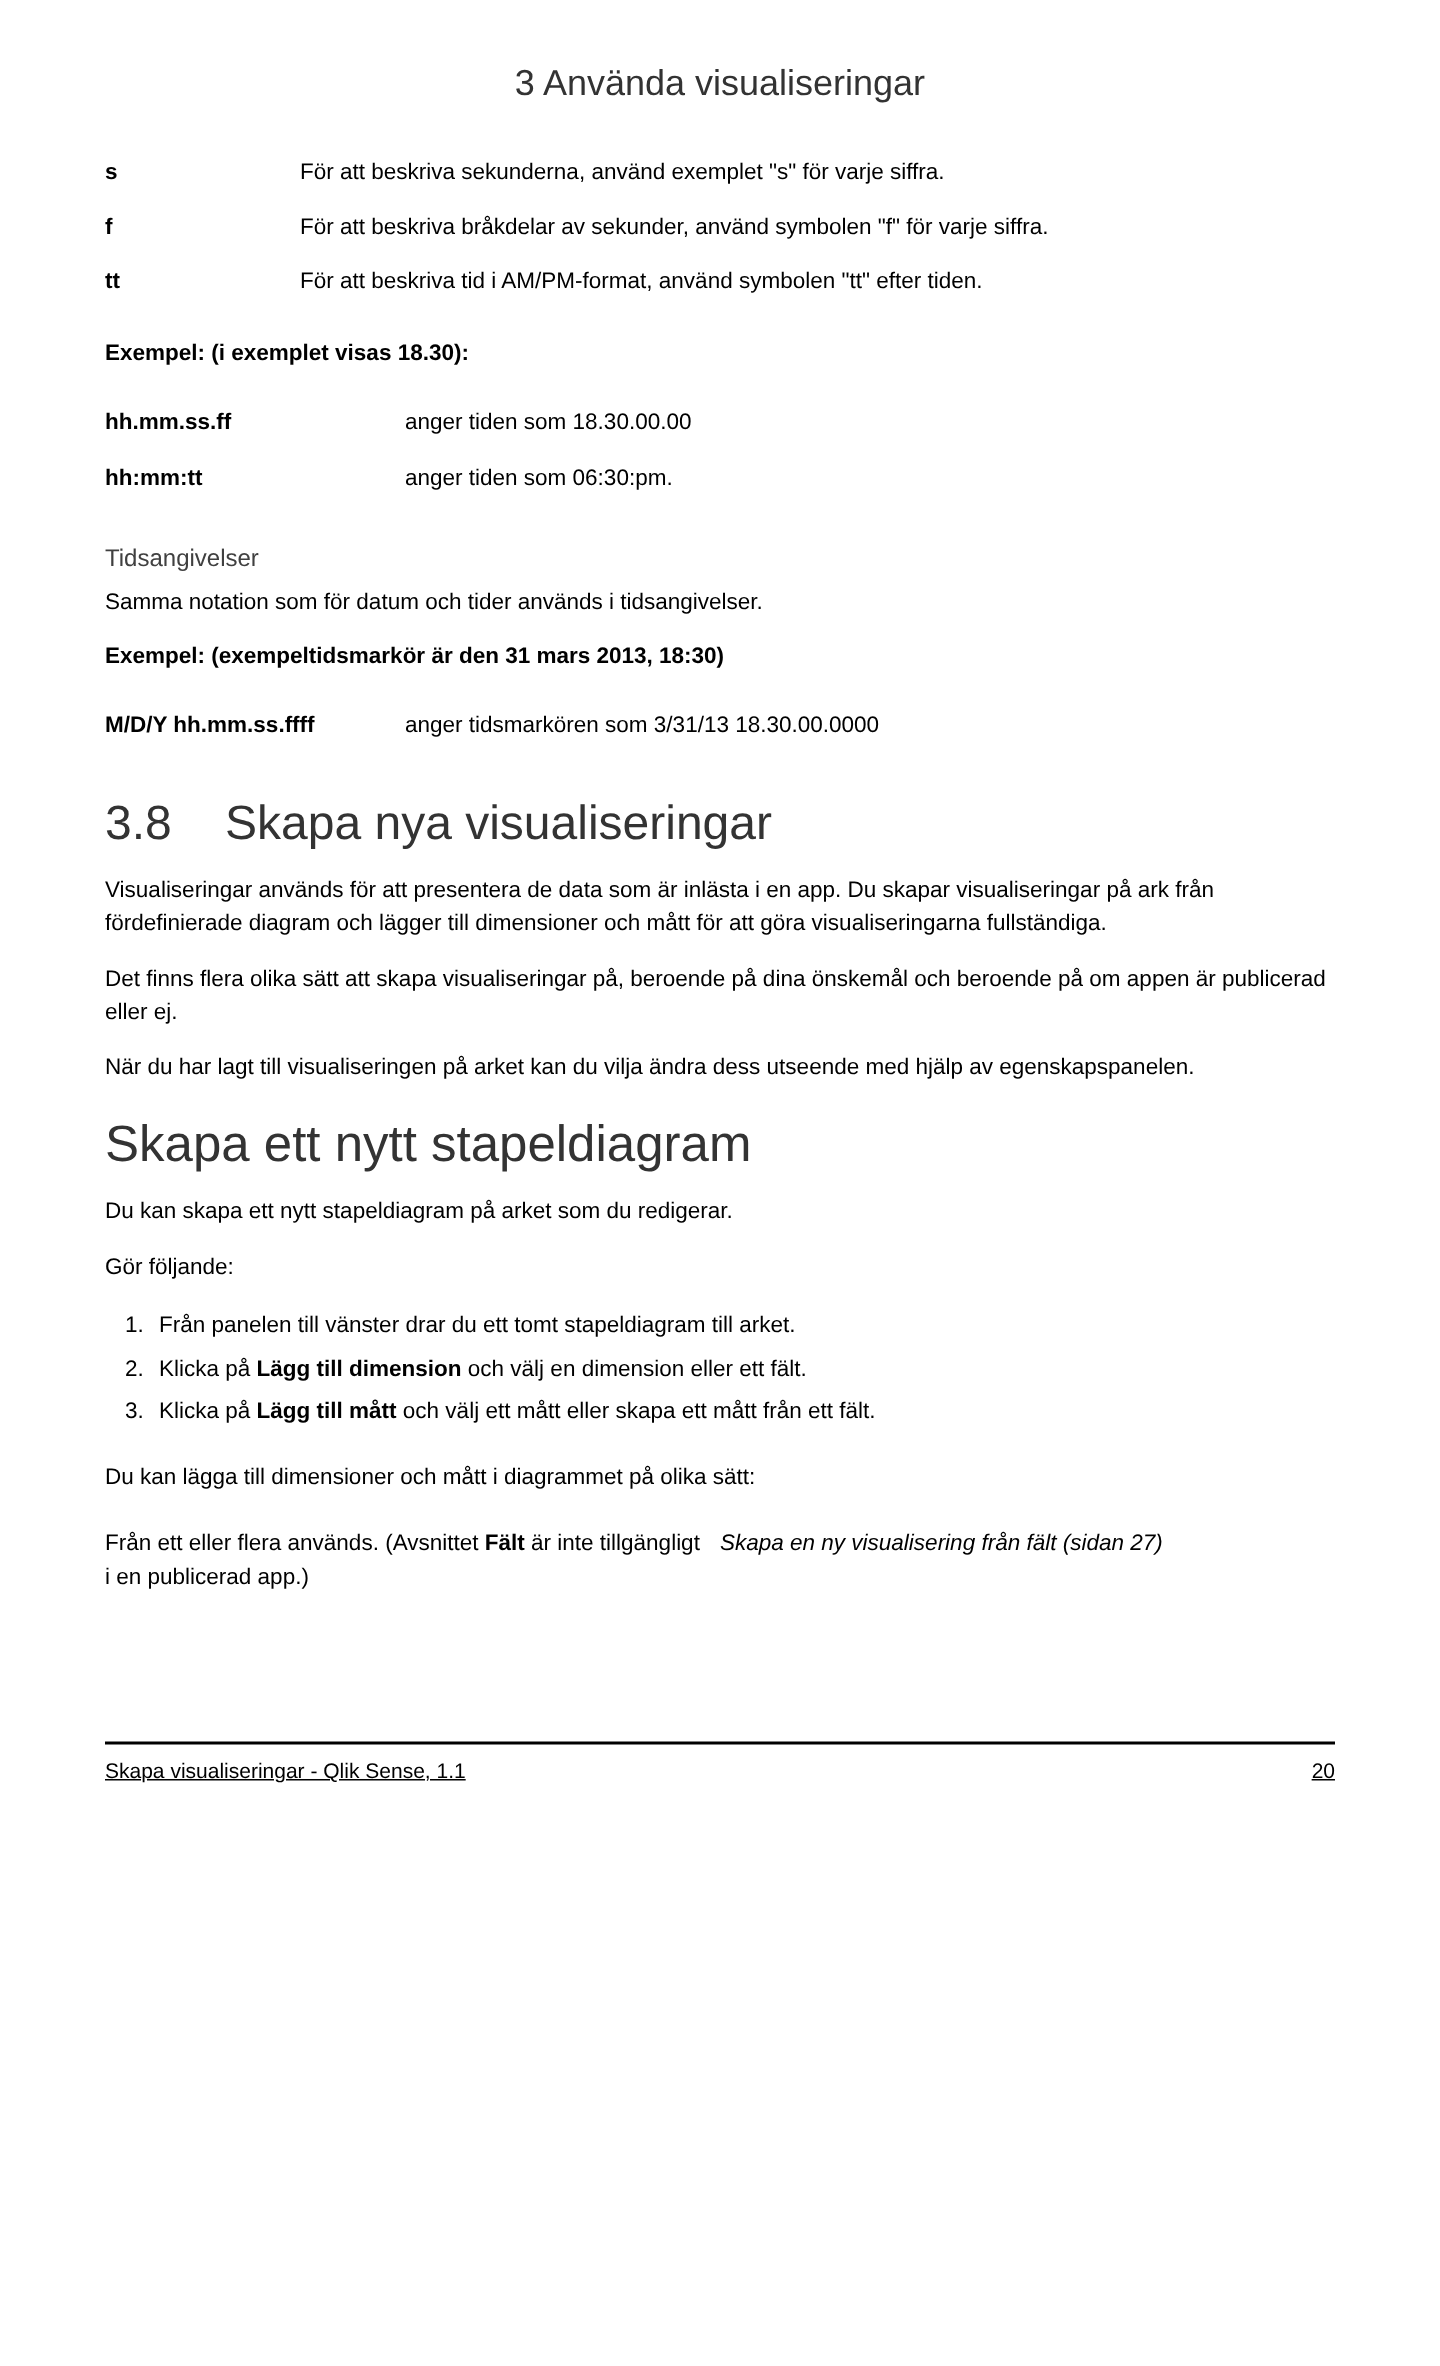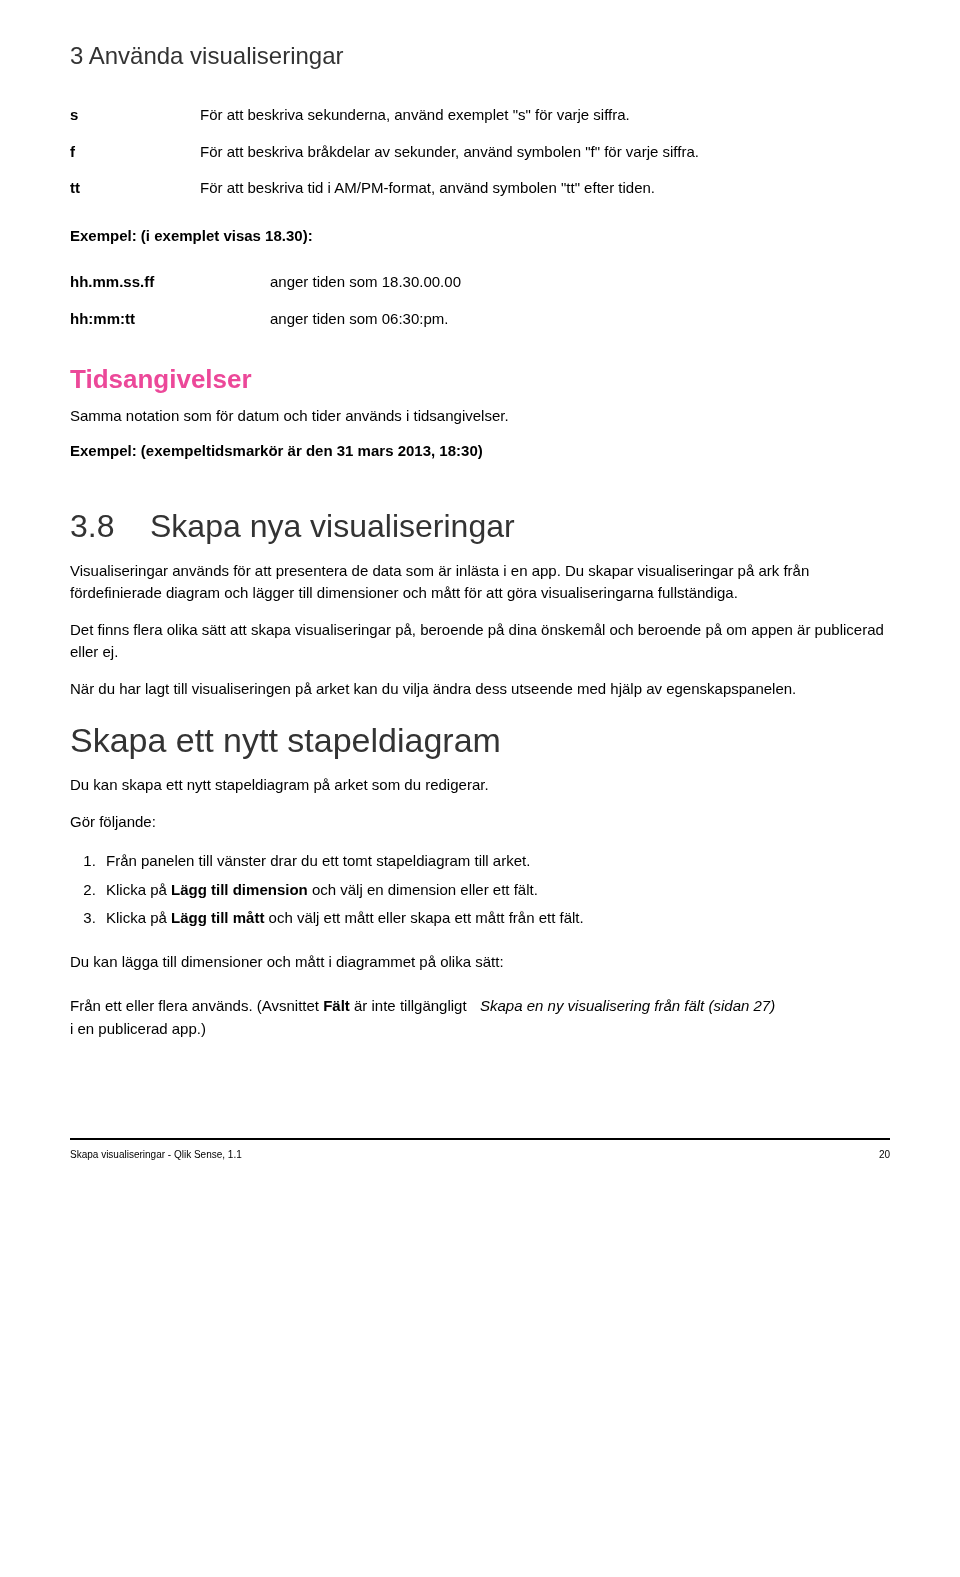--- a/index.html
+++ b/index.html
@@ -6,21 +6,21 @@
   body {
     font-family: Arial, Helvetica, sans-serif;
     background: #fff;
     color: #000;
     width: 960px;
     padding: 40px 70px 30px 70px;
     font-size: 15px;
     line-height: 1.35;
   }
   .header-title {
-    text-align: left;
+    text-align: center;
     font-size: 24px;
     font-weight: normal;
     color: #333;
     margin-bottom: 25px;
   }
   table.symbol-table {
     width: 100%;
     border-collapse: collapse;
     margin-bottom: 20px;
   }
@@ -43,23 +43,23 @@
   }
   table.time-table td {
     padding: 8px 10px 8px 0;
     vertical-align: top;
   }
   table.time-table td.key {
     width: 200px;
     font-weight: bold;
   }
   h2.section-sub {
-    font-size: 26px;
-    font-weight: bold;
-    color: #ec4899;
+    font-size: 16px;
+    font-weight: normal;
+    color: #404040;
     margin: 8px 0 8px 0;
   }
   p.body {
     margin-bottom: 14px;
     line-height: 1.5;
   }
   h2.section-numbered {
     font-size: 32px;
     font-weight: normal;
     color: #333;
@@ -89,21 +89,22 @@
     padding: 8px 12px 8px 0;
     line-height: 1.5;
   }
   .italic { font-style: italic; }
   .footer {
     margin-top: 90px;
     border-top: 2px solid #000;
     padding-top: 8px;
     display: flex;
     justify-content: space-between;
-    font-size: 10px;
+    font-size: 14px;
+    text-decoration: underline;
   }
   .bold { font-weight: bold; }
 </style>
 </head>
 <body>
 
 <div class="header-title">3  Använda visualiseringar</div>
 
 <table class="symbol-table">
   <tbody>
@@ -137,20 +138,24 @@
 </tbody>
   </table>
 
 <h2 class="section-sub">Tidsangivelser</h2>
 <p class="body">Samma notation som för datum och tider används i tidsangivelser.</p>
 
 <p class="bold-line">Exempel: (exempeltidsmarkör är den 31 mars 2013, 18:30)</p>
 
 <table class="time-table">
   <tbody>
+  <tr>
+    <td class="key">M/D/Y hh.mm.ss.ffff</td>
+    <td>anger tidsmarkören som 3/31/13 18.30.00.0000</td>
+  </tr>
 </tbody>
   </table>
 
 <h2 class="section-numbered">
   <span class="num">3.8</span><span>Skapa nya visualiseringar</span>
 </h2>
 <p class="body">Visualiseringar används för att presentera de data som är inlästa i en app. Du skapar visualiseringar på ark från fördefinierade diagram och lägger till dimensioner och mått för att göra visualiseringarna fullständiga.</p>
 <p class="body">Det finns flera olika sätt att skapa visualiseringar på, beroende på dina önskemål och beroende på om appen är publicerad eller ej.</p>
 <p class="body">När du har lagt till visualiseringen på arket kan du vilja ändra dess utseende med hjälp av egenskapspanelen.</p>
 

